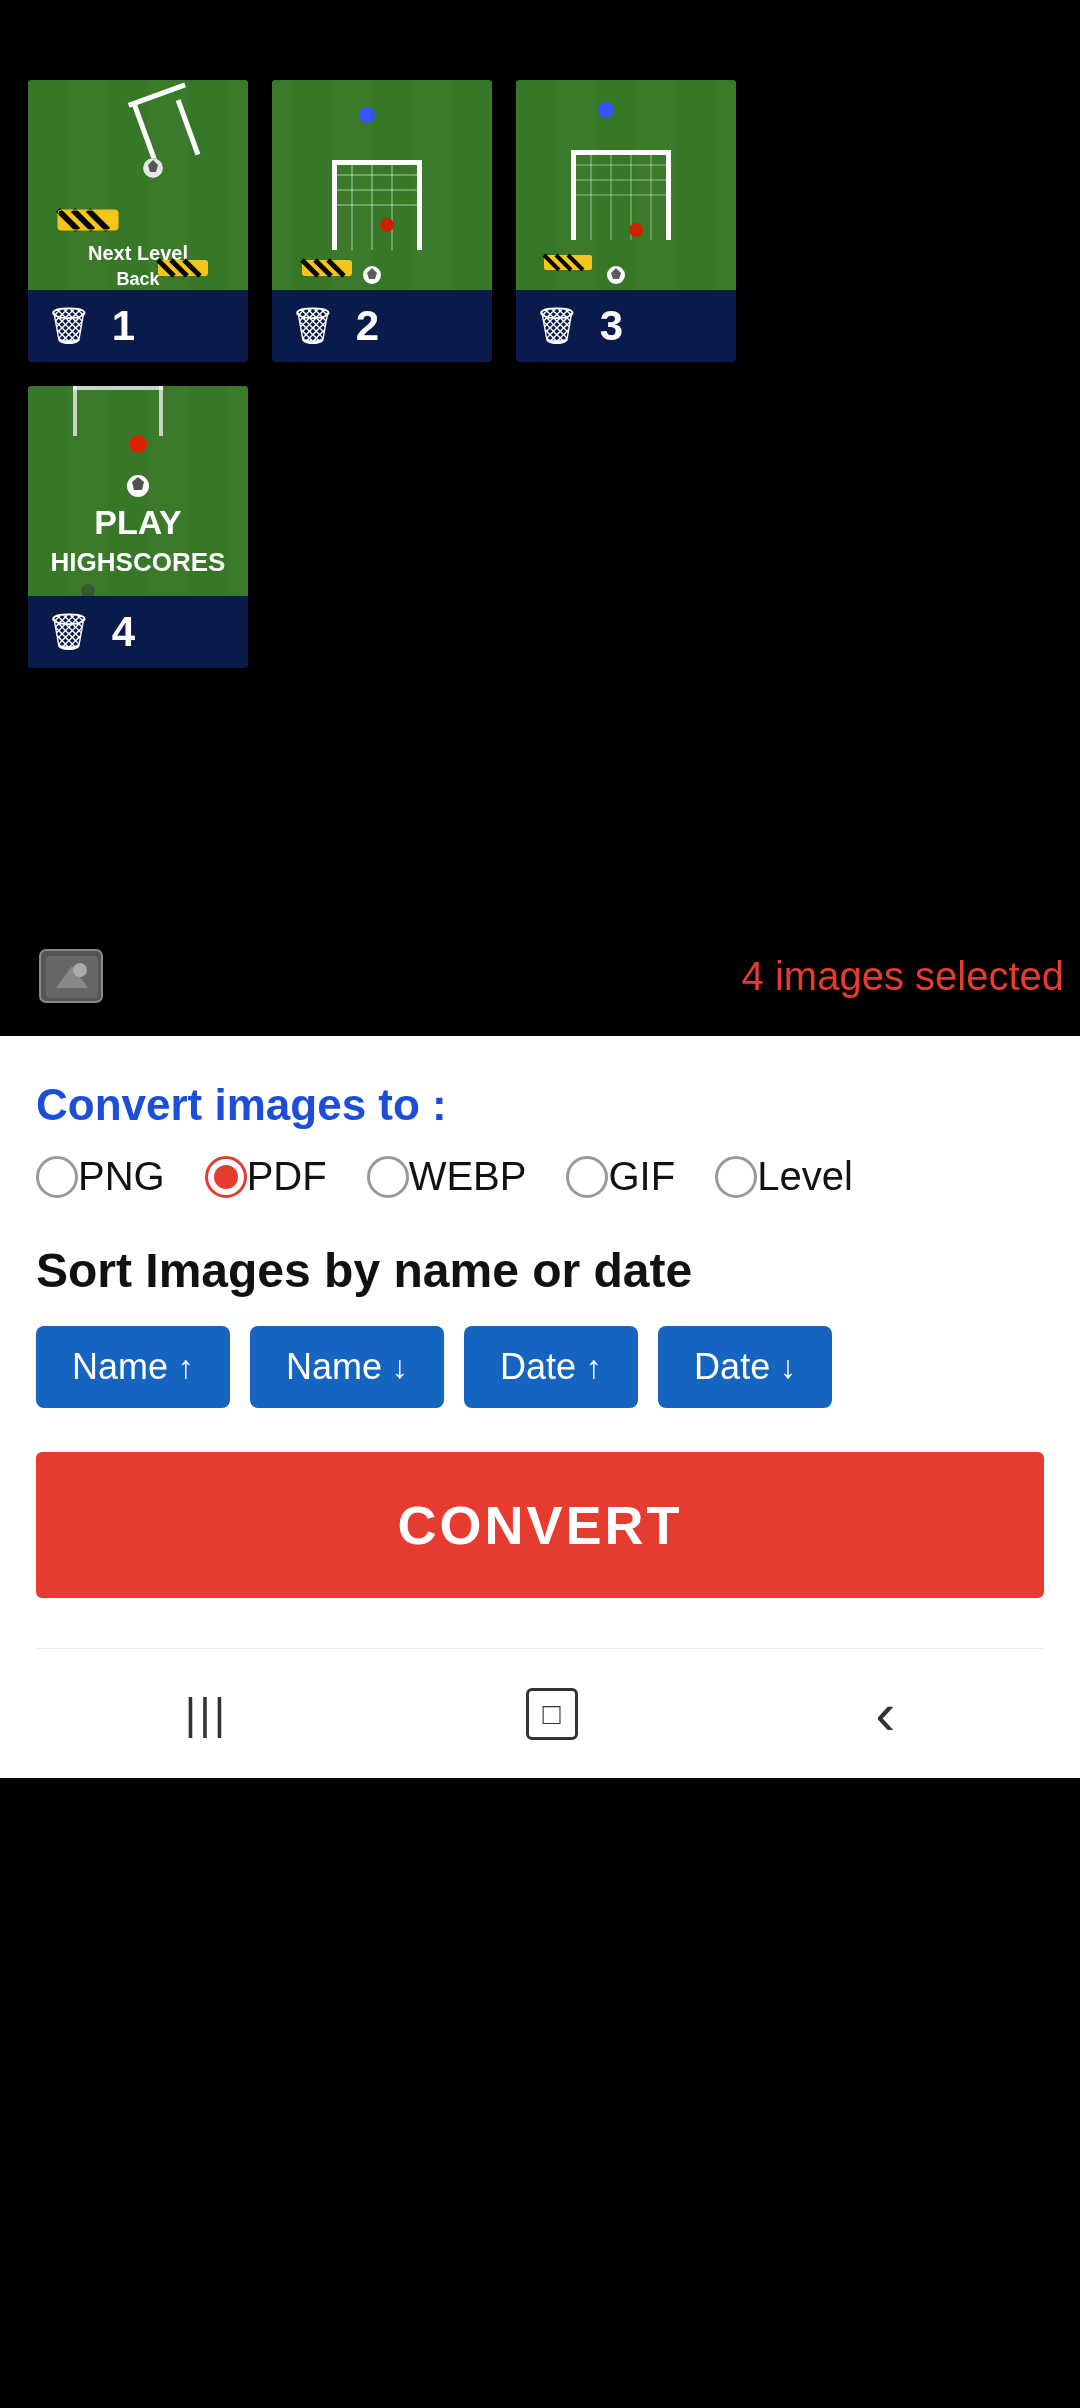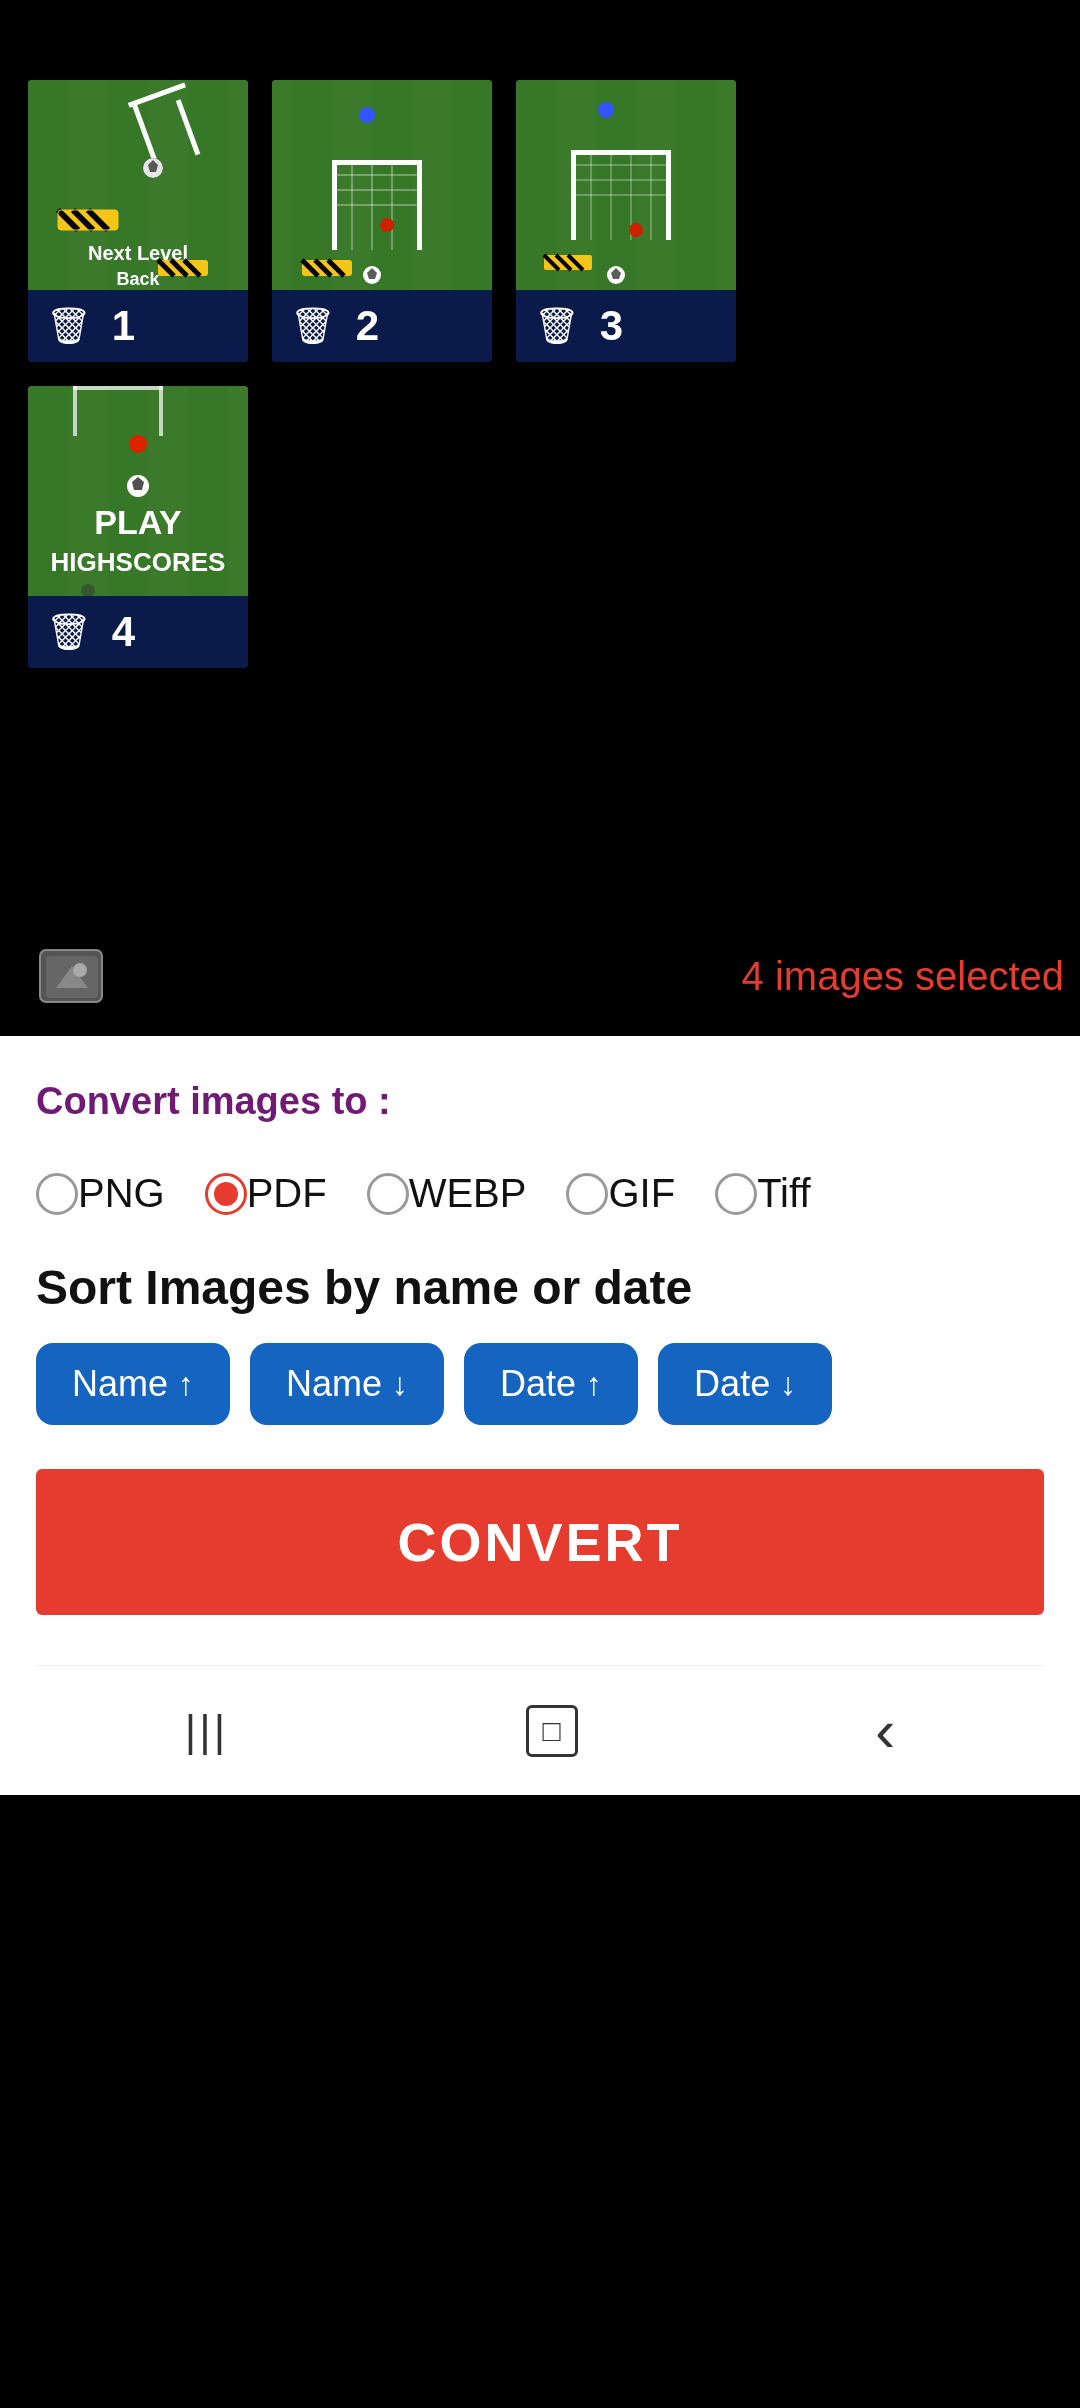--- a/index.html
+++ b/index.html
@@ -63,24 +63,24 @@
       cursor: pointer;
     }
 
     .image-number {
       color: #fff;
       font-size: 42px;
       font-weight: bold;
     }
 
     .convert-label {
-      color: #701a75;
-      font-size: 38px;
+      color: #1d4ed8;
+      font-size: 44px;
       font-weight: bold;
-      margin-bottom: 48px;
+      margin-bottom: 24px;
     }
 
     .format-options {
       display: flex;
       flex-wrap: wrap;
       gap: 14px 0;
       margin-bottom: 44px;
       align-items: center;
     }
 
@@ -135,21 +135,21 @@
       display: flex;
       gap: 20px;
       margin-bottom: 44px;
       flex-wrap: wrap;
     }
 
     .sort-btn {
       background: #1565c0;
       color: #fff;
       border: none;
-      border-radius: 17px;
+      border-radius: 8px;
       padding: 20px 36px;
       font-size: 36px;
       cursor: pointer;
       display: flex;
       align-items: center;
       gap: 10px;
       font-weight: 500;
     }
 
     .sort-btn .arrow {
@@ -390,21 +390,21 @@
       <div class="radio-outer">
         
       </div>
       <span class="format-name">GIF</span>
     </div>
 
     <div class="format-option">
       <div class="radio-outer">
         
       </div>
-      <span class="format-name">Tiff</span>
+      <span class="format-name">Level</span>
     </div>
 
   </div>
 
   
   <div class="sort-label">Sort Images by name or date</div>
 
   
   <div class="sort-buttons">
     <button class="sort-btn">

